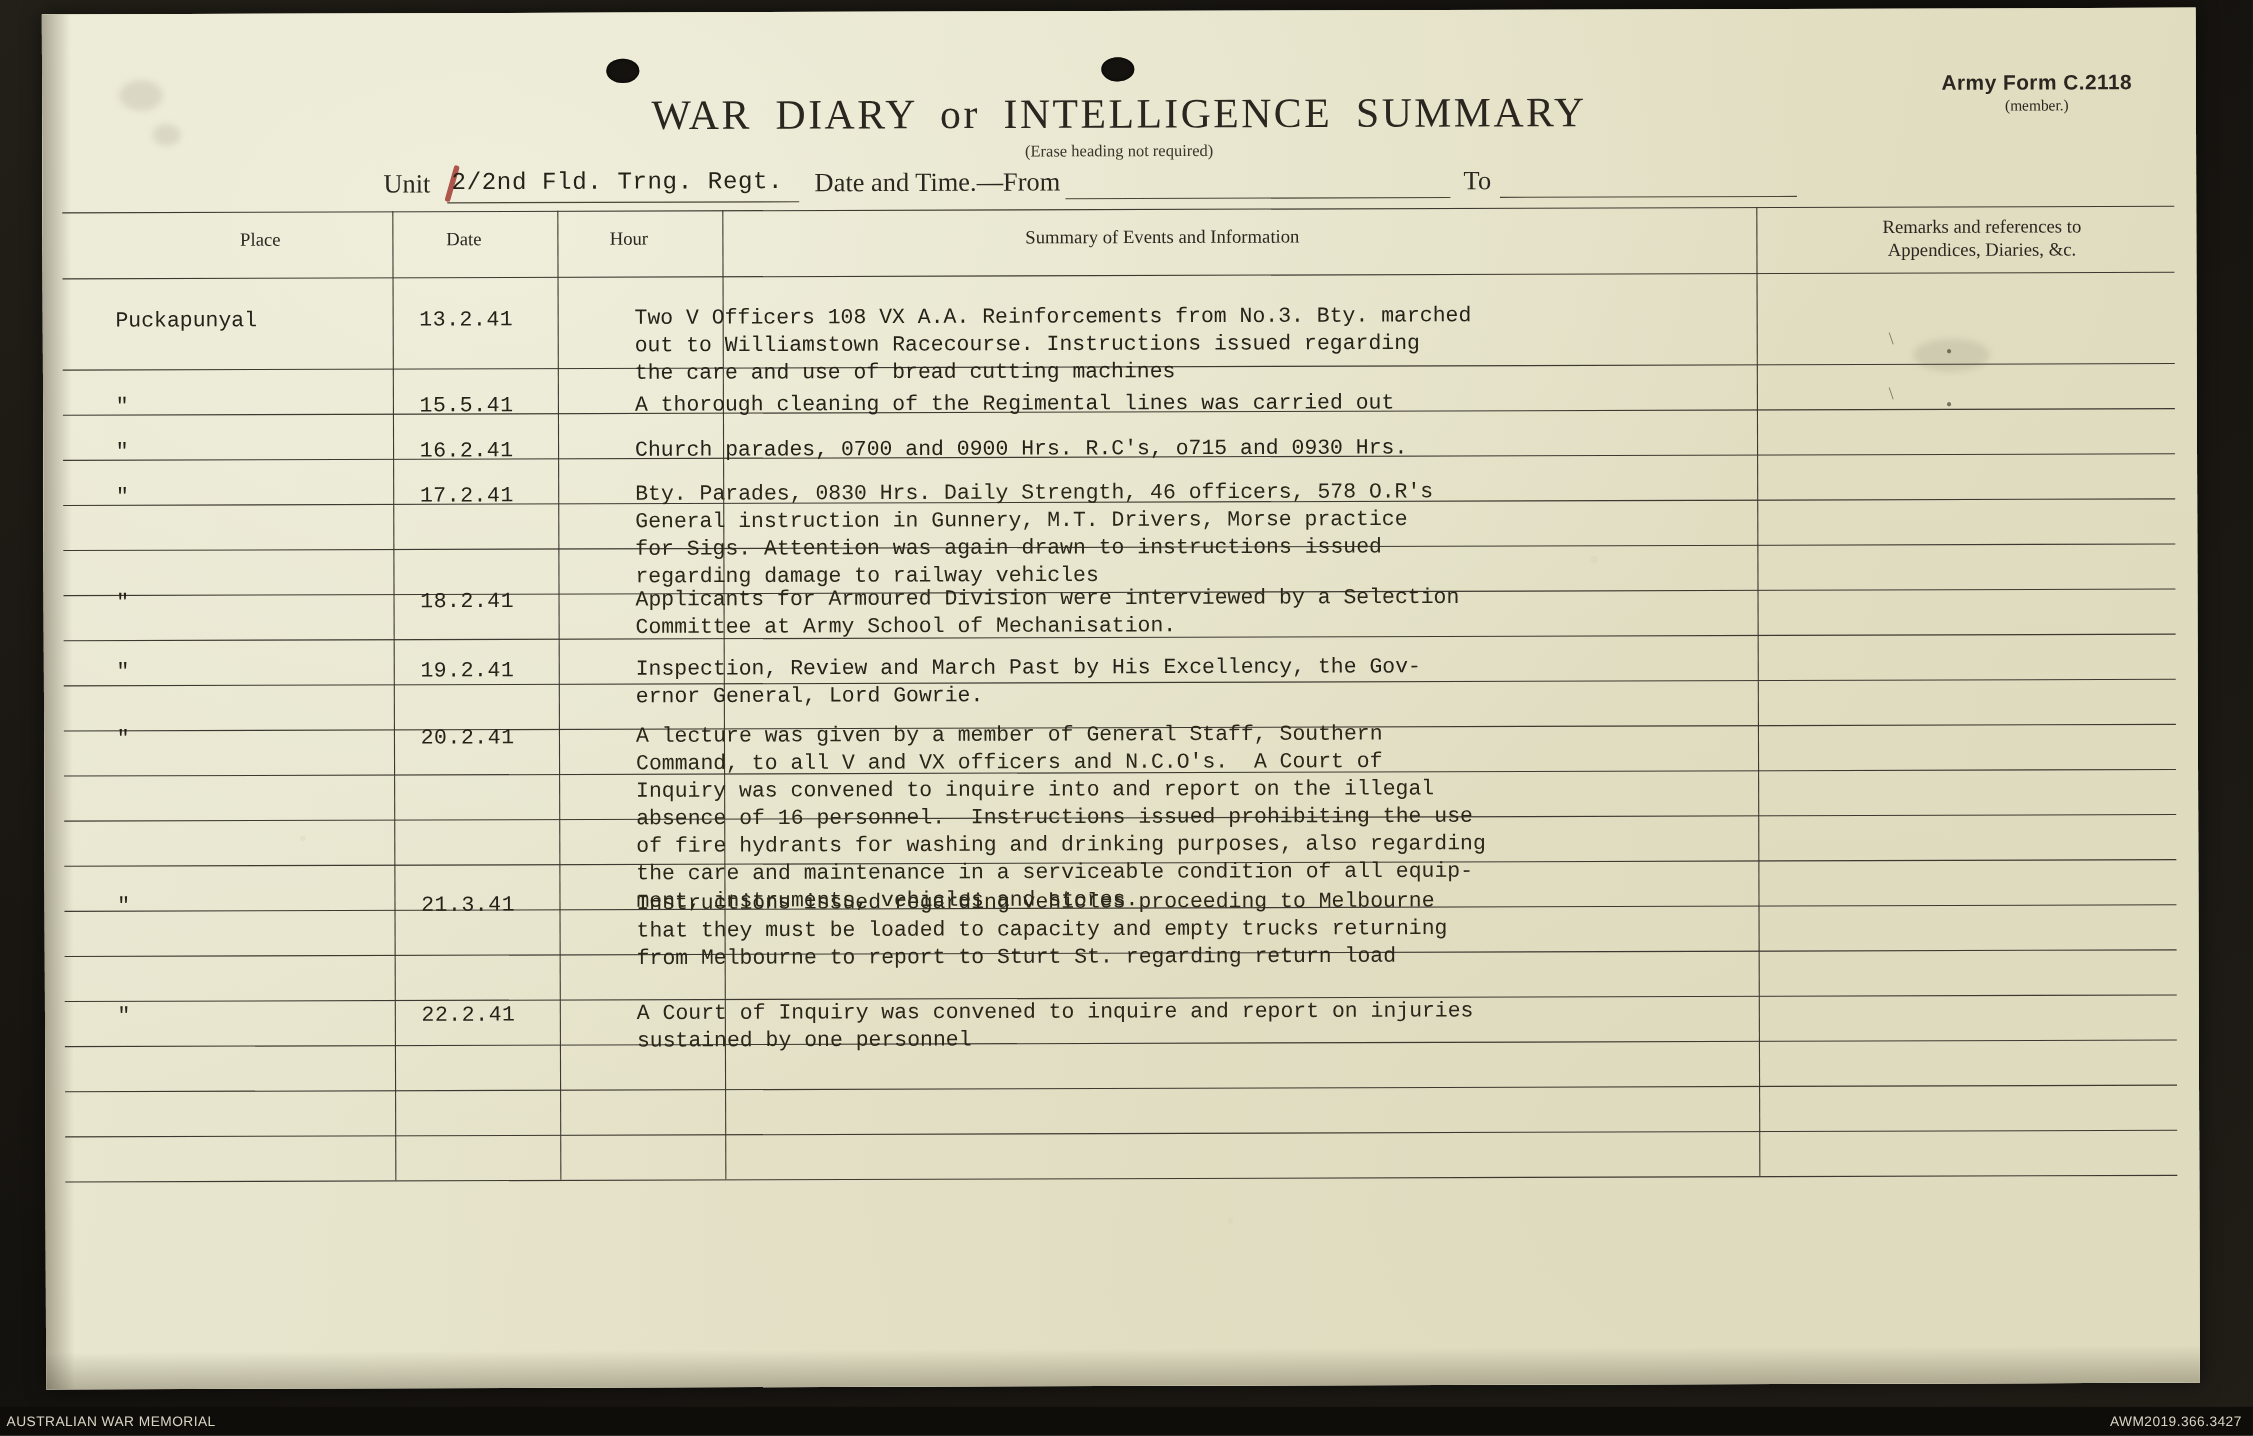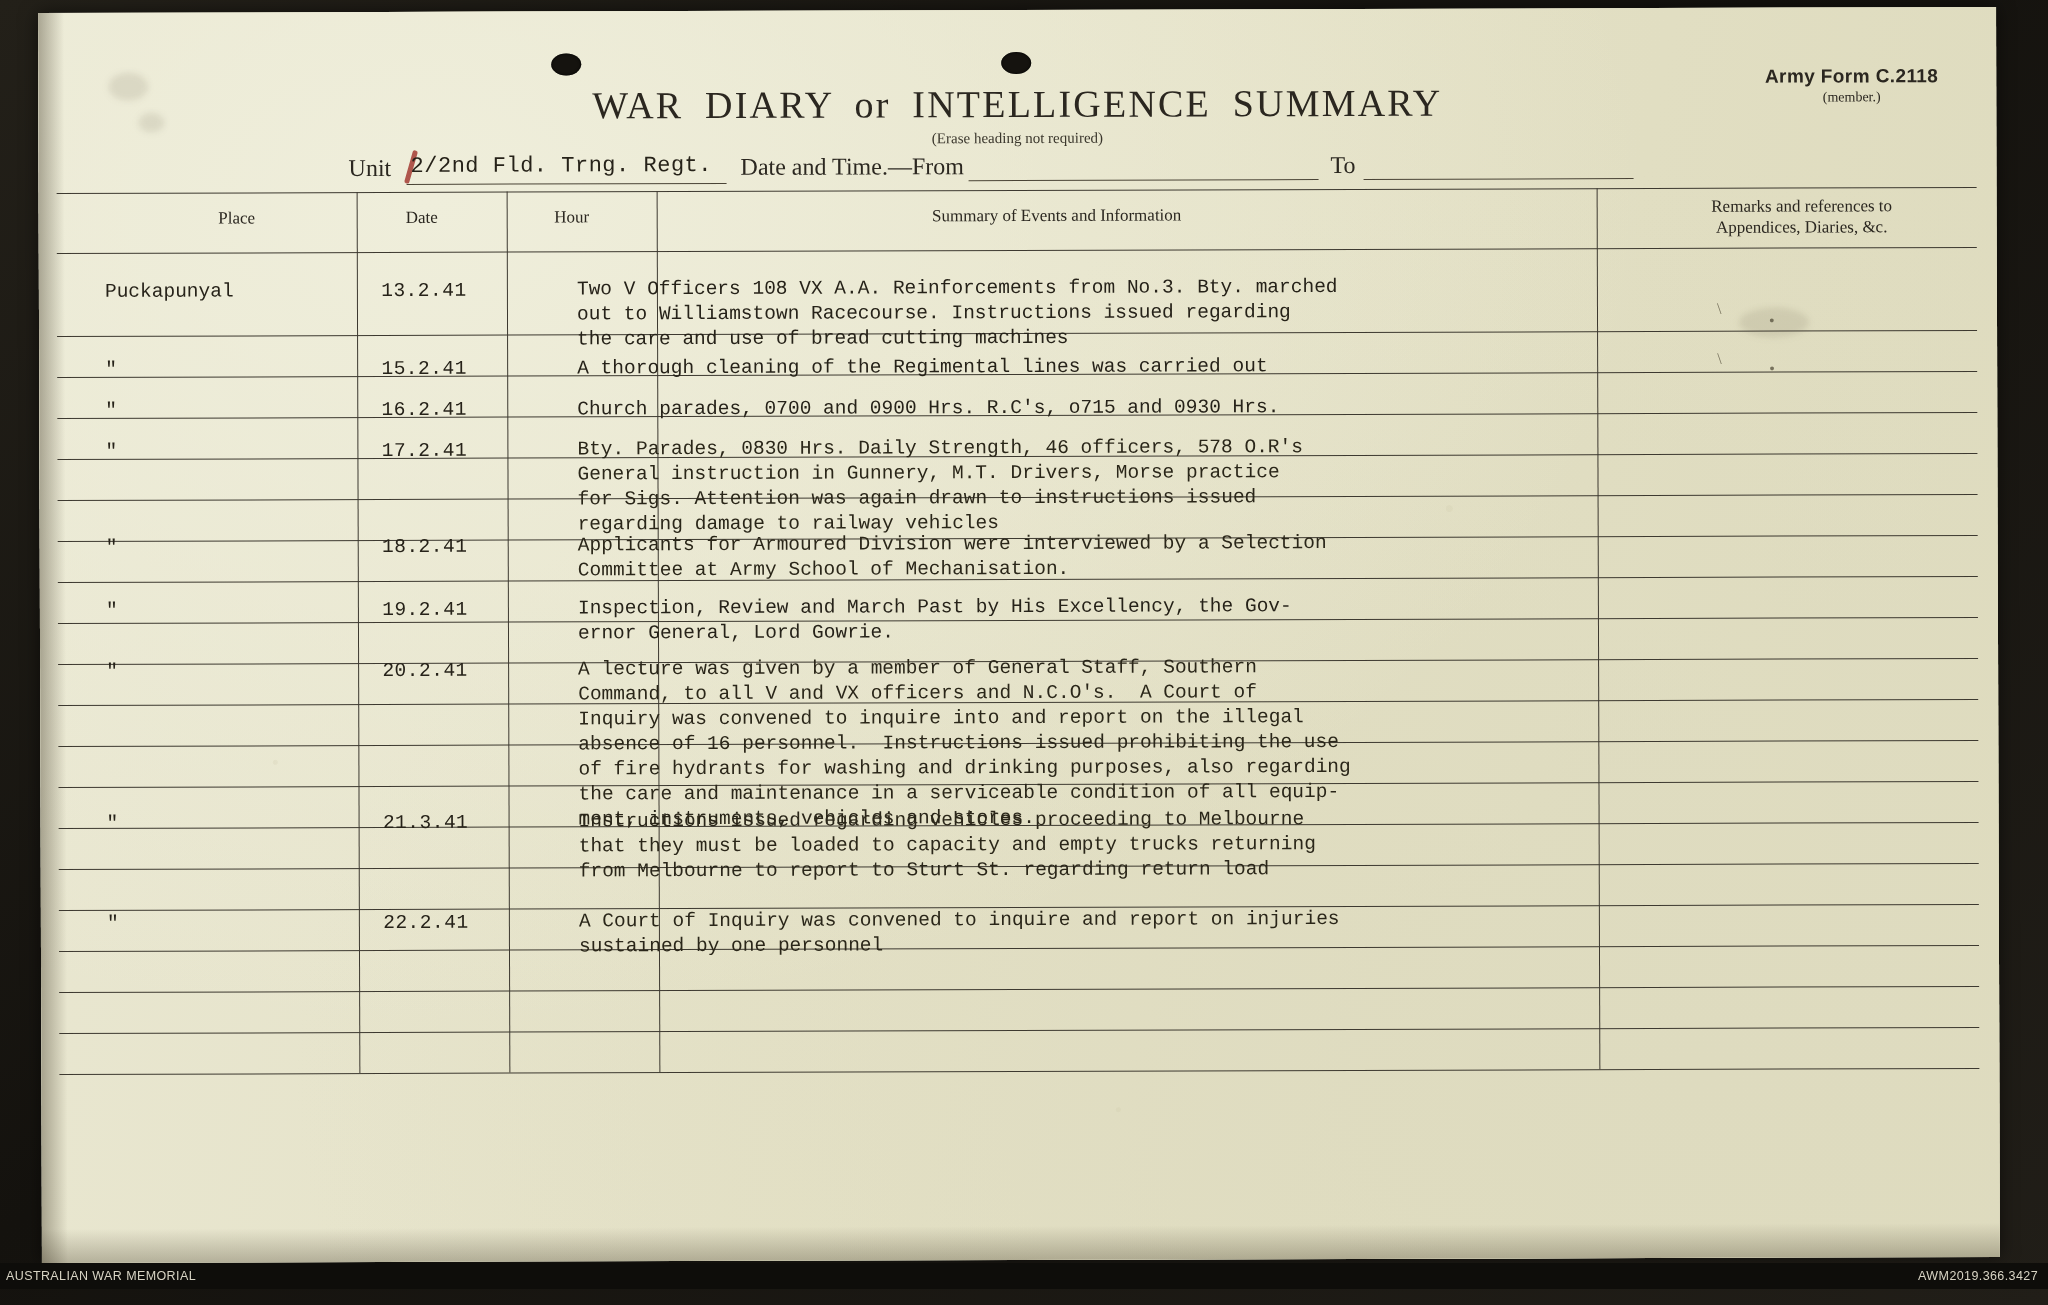--- a/index.html
+++ b/index.html
@@ -244,21 +244,21 @@
   .smudge {
     position: absolute;
     border-radius: 50%;
     background: rgba(90,82,58,0.13);
     filter: blur(3px);
   }
 
   
   #footer-bar {
     position: absolute;
-    left: 0; bottom: 16px;
+    left: 0; bottom: 0;
     width: 2048px; height: 26px;
     background: #0e0d0a;
     color: #d8d4c4;
     font-family: "Liberation Sans", sans-serif;
     font-size: 12.5px;
   }
   #credit-left {
     position: absolute; left: 6px; top: 6px;
     letter-spacing: .4px;
   }
@@ -342,21 +342,21 @@
 Appendices, Diaries, &amp;c.</div>
       </div>
 
       <div class="place-cell" style="top:88px;">Puckapunyal</div>
       <div class="date-cell" style="top:88px;">13.2.41</div>
       <div class="summary-cell" style="top:86px;">Two V Officers 108 VX A.A. Reinforcements from No.3. Bty. marched
 out to Williamstown Racecourse. Instructions issued regarding
 the care and use of bread cutting machines</div>
 
       <div class="place-cell" style="top:166px;">"</div>
-      <div class="date-cell" style="top:166px;">15.2.41</div>
+      <div class="date-cell" style="top:166px;">15.5.41</div>
       <div class="summary-cell" style="top:165px;">A thorough cleaning of the Regimental lines was carried out</div>
 
       <div class="place-cell" style="top:207px;">"</div>
       <div class="date-cell" style="top:207px;">16.2.41</div>
       <div class="summary-cell" style="top:206px;">Church parades, 0700 and 0900 Hrs. R.C's, o715 and 0930 Hrs.</div>
 
       <div class="place-cell" style="top:248px;">"</div>
       <div class="date-cell" style="top:248px;">17.2.41</div>
       <div class="summary-cell overlap" style="top:246px;">Bty. Parades, 0830 Hrs. Daily Strength, 46 officers, 578 O.R's
 General instruction in Gunnery, M.T. Drivers, Morse practice

